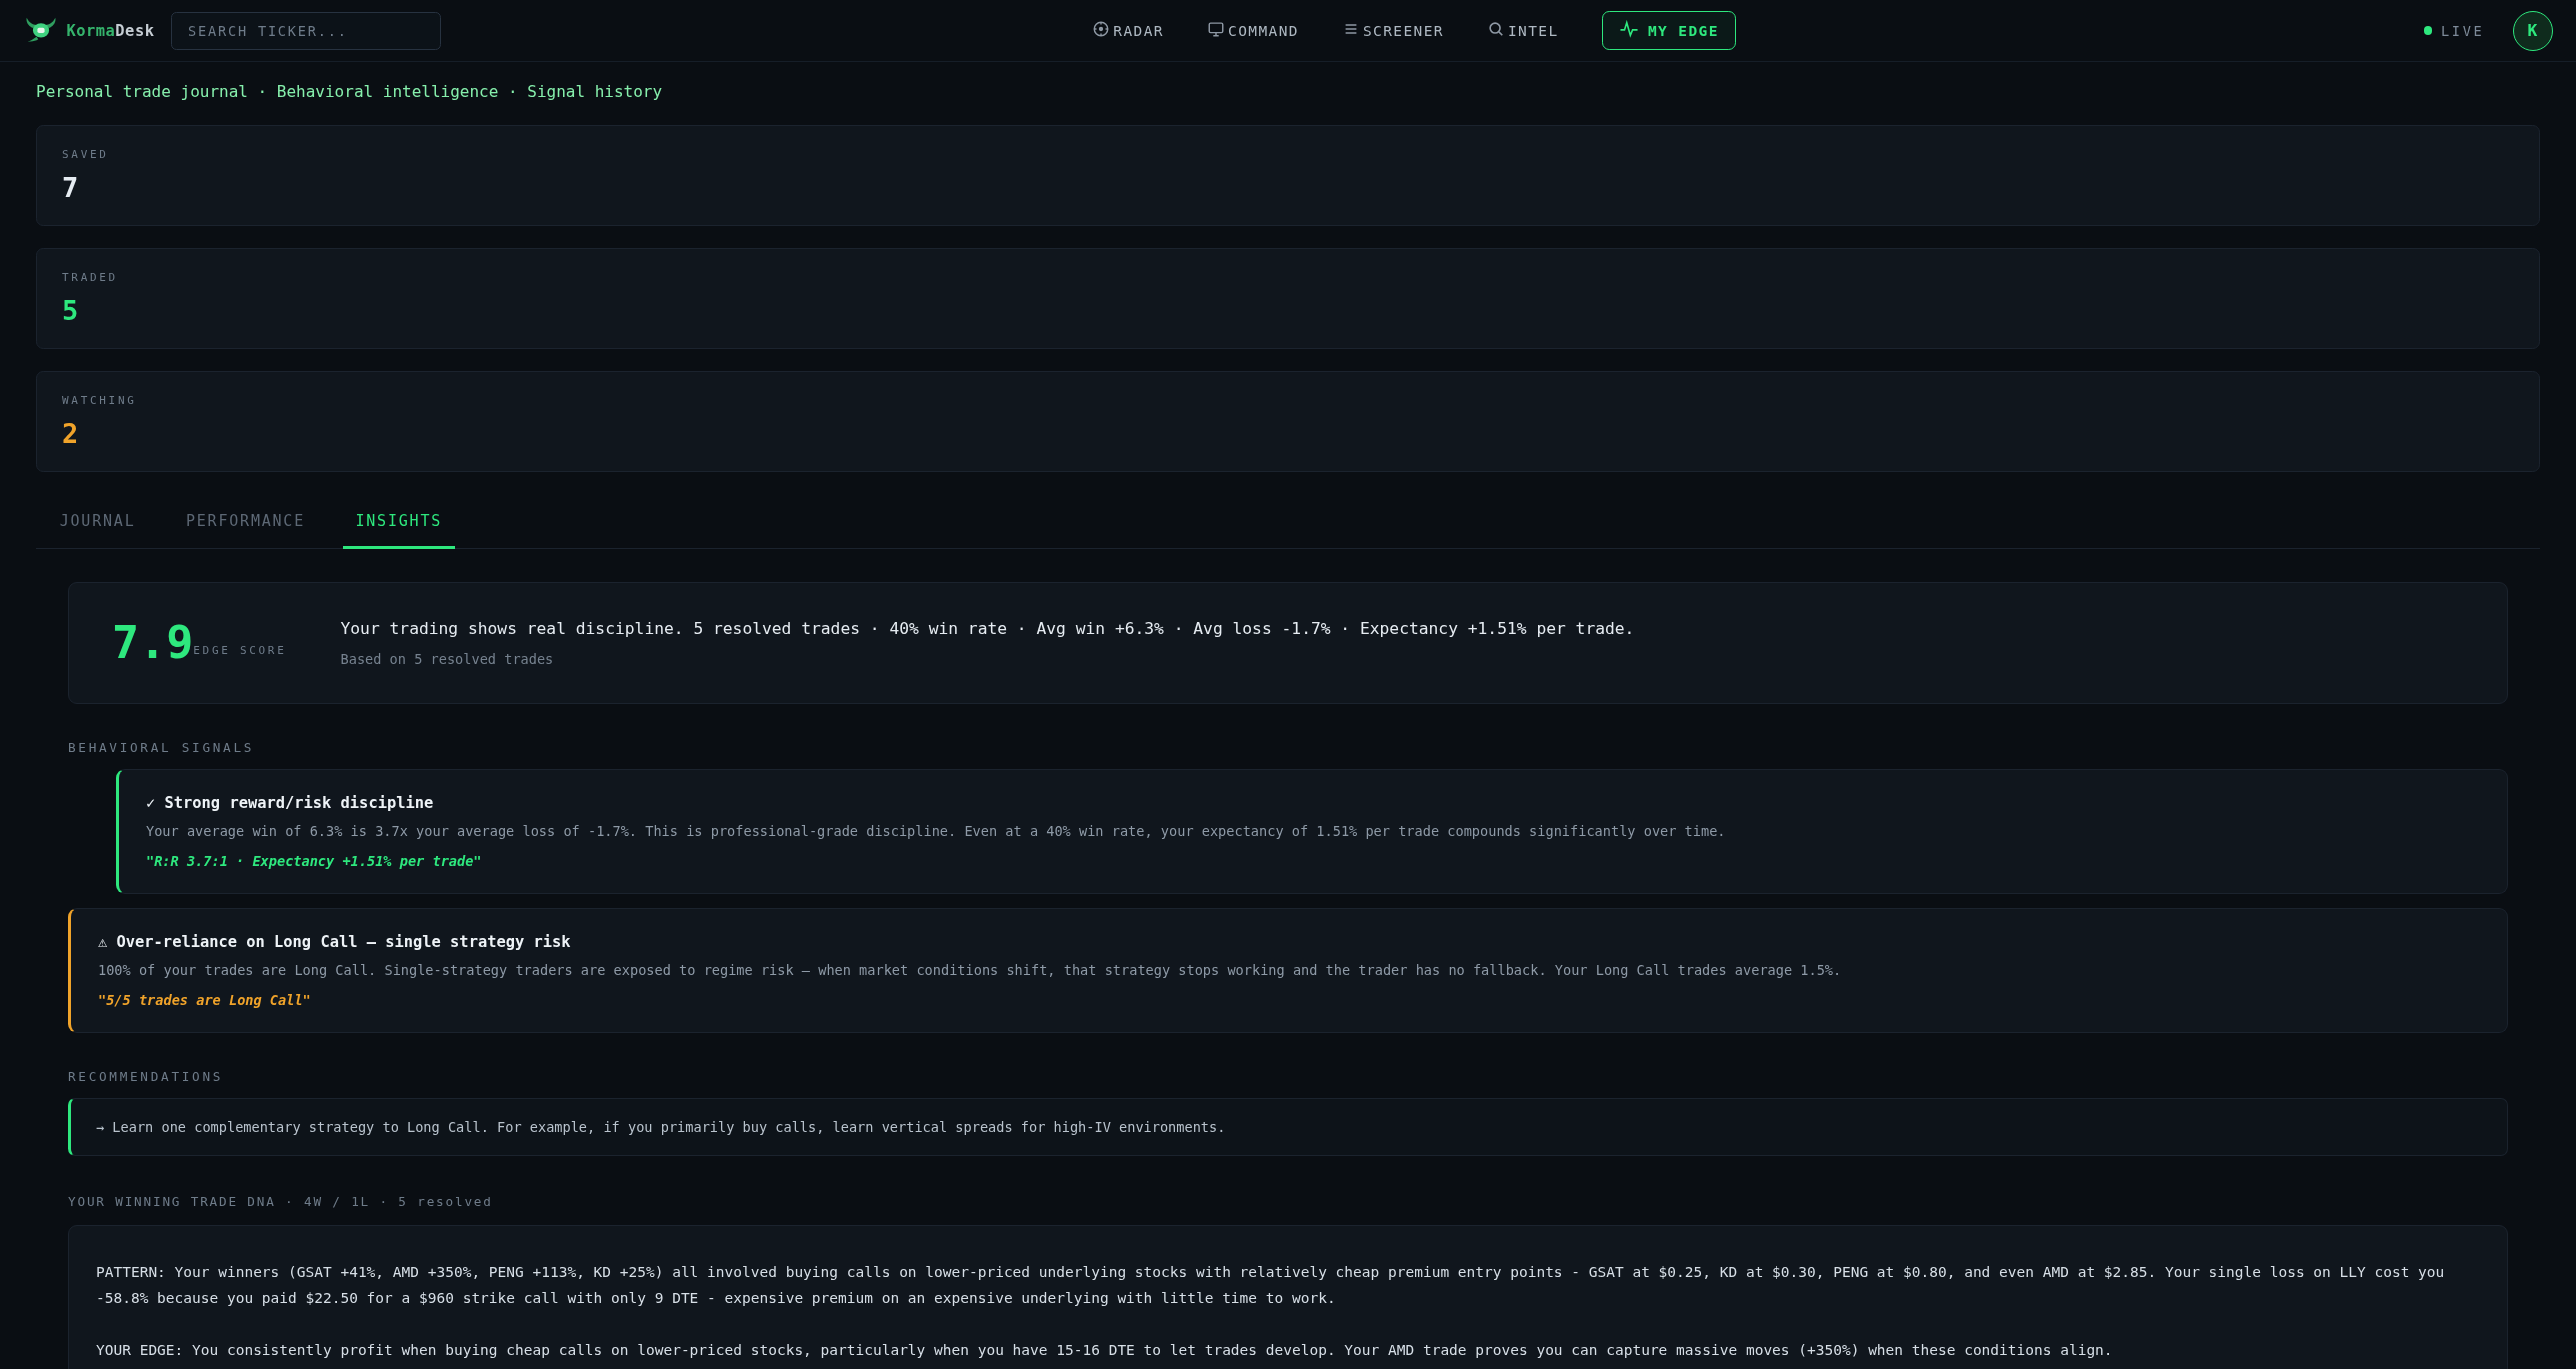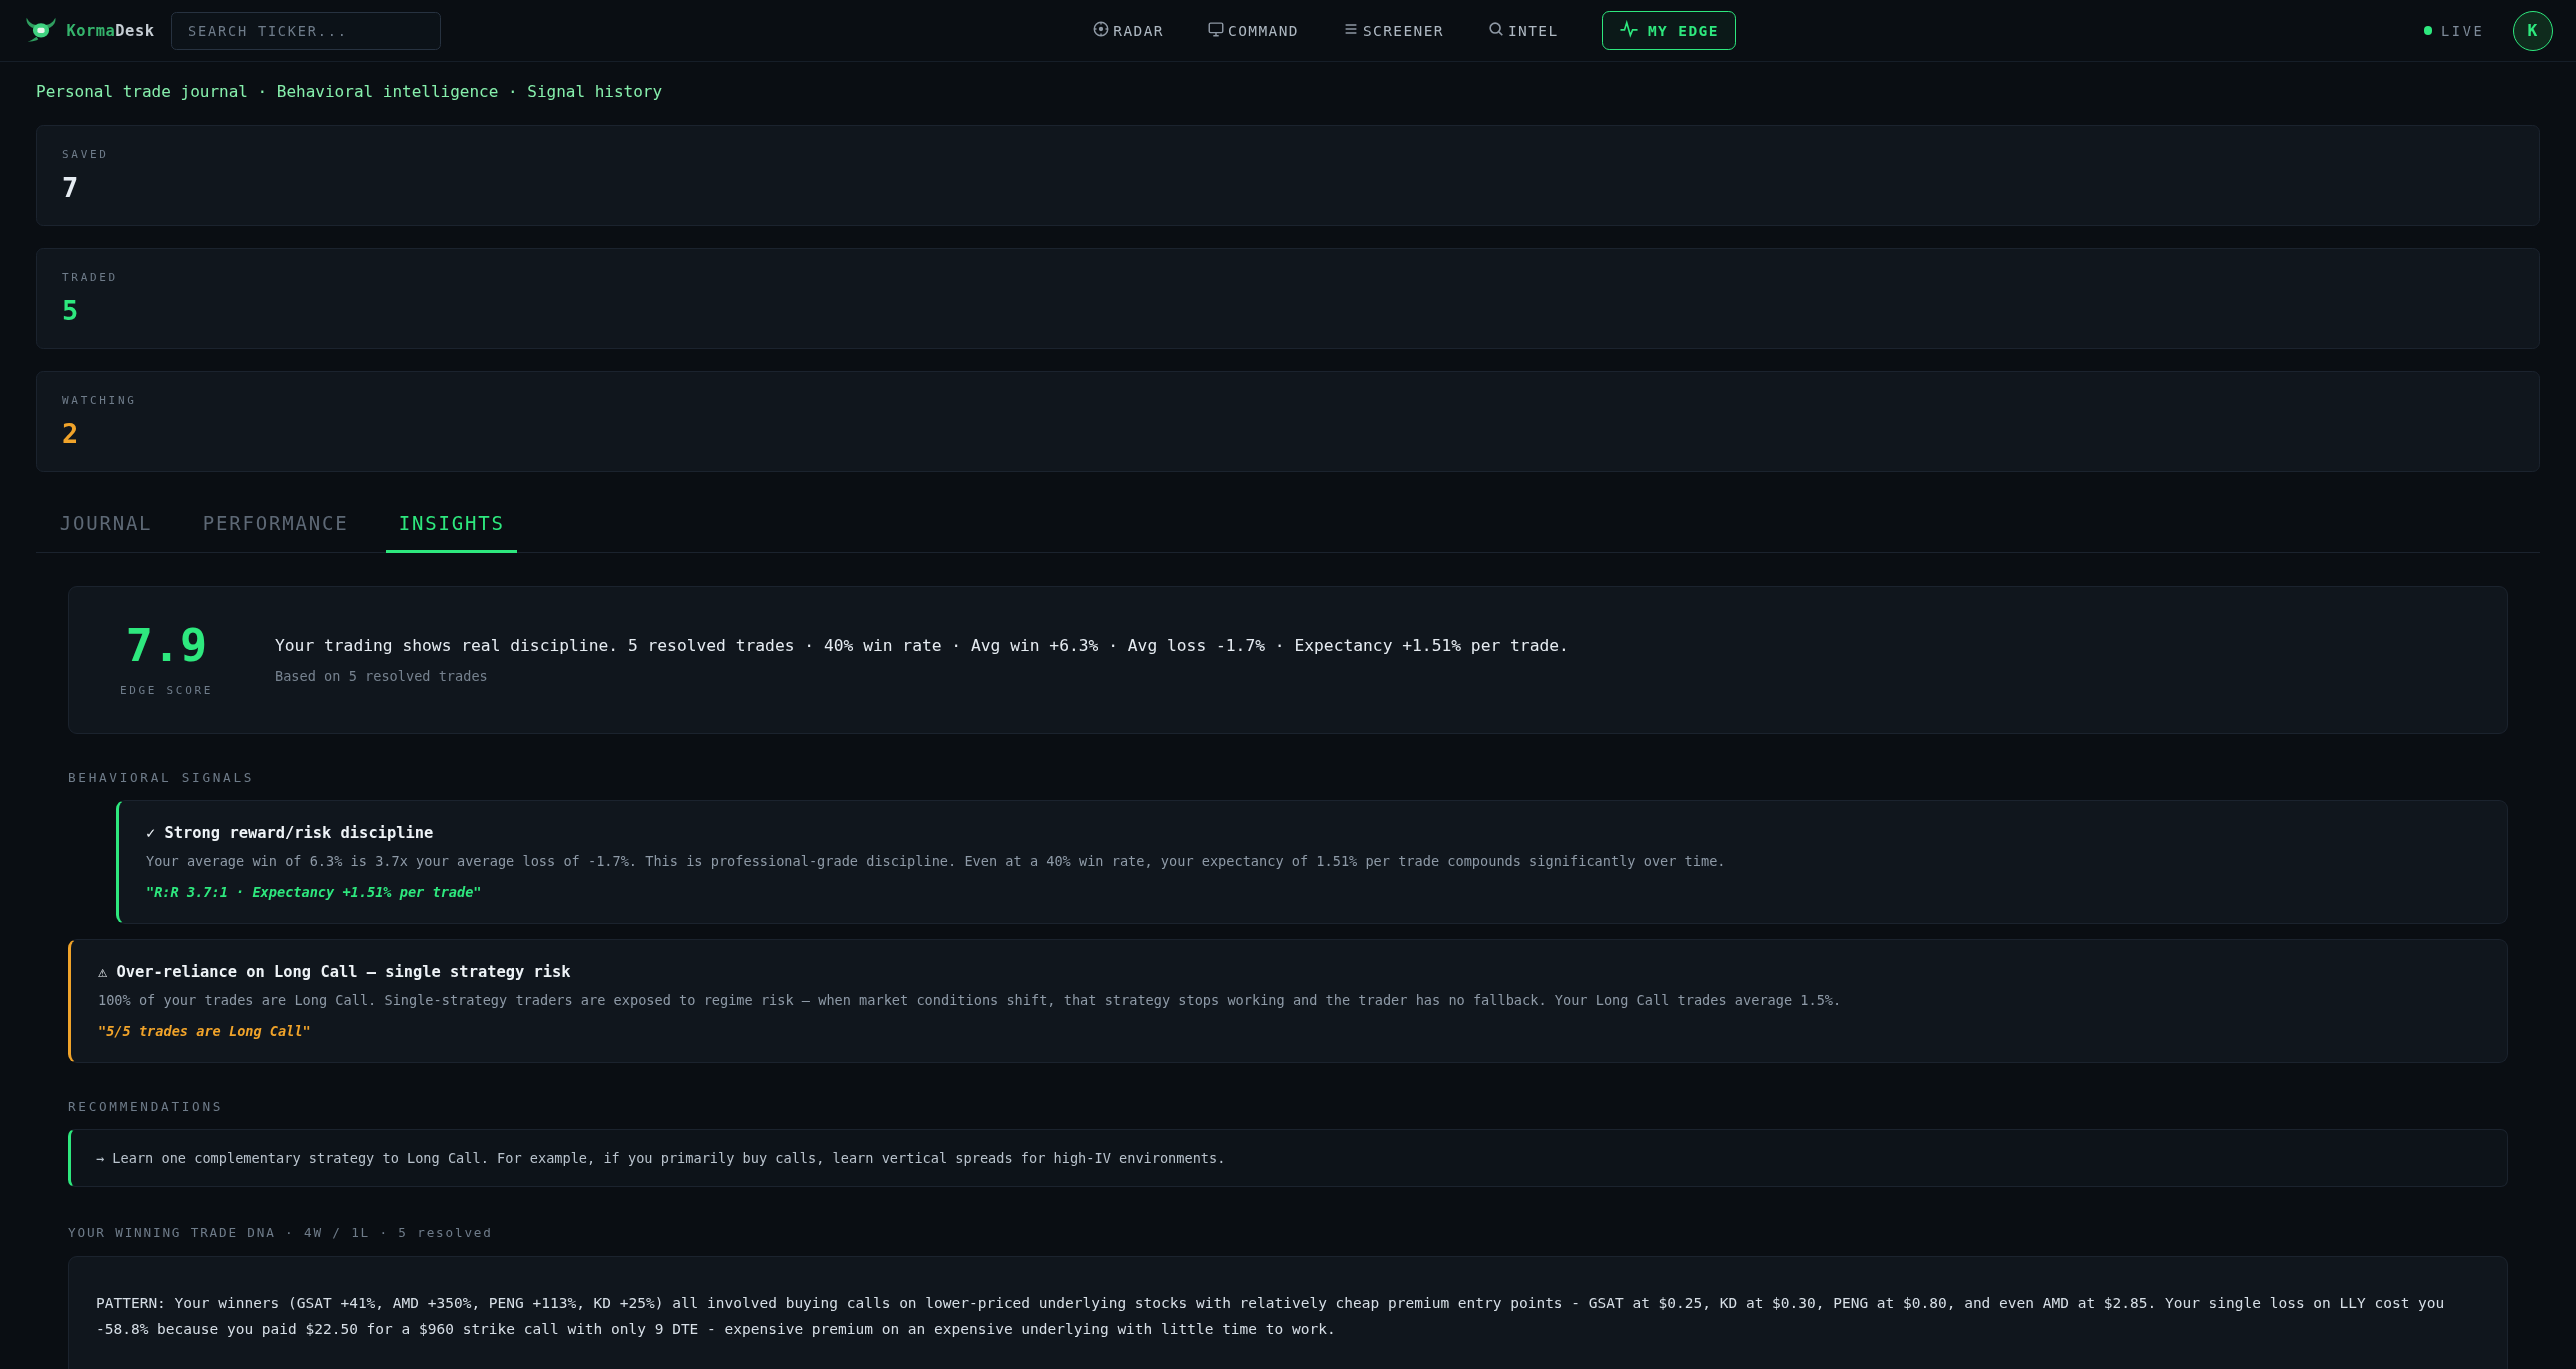--- a/index.html
+++ b/index.html
@@ -54,31 +54,31 @@
   .stats { margin-top:23.5px; display:flex; gap:22px;flex-direction:column; }
   .stat-card {
     flex:1; height:101px; background:#10161d;
     border:0.9px solid #1b232e; border-radius:7.2px; padding:22px 25px;
   }
   .stat-label { color:#6f7c8a; font-size:11px; letter-spacing:2.7px; }
   .stat-value { margin-top:11px; font-size:27px; font-weight:bold; }
   
   .tabs { margin-top:40px; display:flex; gap:25px; border-bottom:0.9px solid #1b232e; padding-left:11px; }
   .tab {
-    padding:0 12.7px 16.3px 12.7px; font-size:19px; letter-spacing:1.8px;
+    padding:0 12.7px 16.3px 12.7px; font-size:15px; letter-spacing:1.8px;
     color:#5d6875; cursor:pointer; border-bottom:3.6px solid transparent; margin-bottom:-0.9px;
   }
   .tab.active { color:#2ee87e; border-bottom-color:#2ee87e; }
   
   .content { padding:0 32px; }
   .edge-card {
     margin-top:33px; background:#10161d; border:0.9px solid #1b232e; border-radius:9px;
     padding:36px 43px; display:flex; align-items:center; gap:54px;
   }
-  .edge-score-box { display:flex; flex-direction:column; align-items:center; min-width:109px; }
+  .edge-score-box { display:flex; flex-direction:row; align-items:center; min-width:109px; }
   .edge-score { color:#2ee87e; font-size:45px; font-weight:bold; line-height:1; }
   .edge-score-label { margin-top:16.3px; color:#6f7c8a; font-size:11px; letter-spacing:2.7px; }
   .edge-summary { font-size:16.3px; color:#e6ecf2; }
   .edge-basis { margin-top:12.7px; font-size:13.6px; color:#76828f; }
   .section-heading { margin:36px 0 14.5px 0; color:#6f7c8a; font-size:12.7px; letter-spacing:2.7px; }
   .signal-card {
     background:#10161d; border:0.9px solid #1b232e; border-left:3.6px solid #2ee87e;
     border-radius:9px; padding:23.5px 27px; margin-bottom:14.5px;
   }
   .signal-title { font-size:15.4px; font-weight:bold; color:#eef3f7; }

